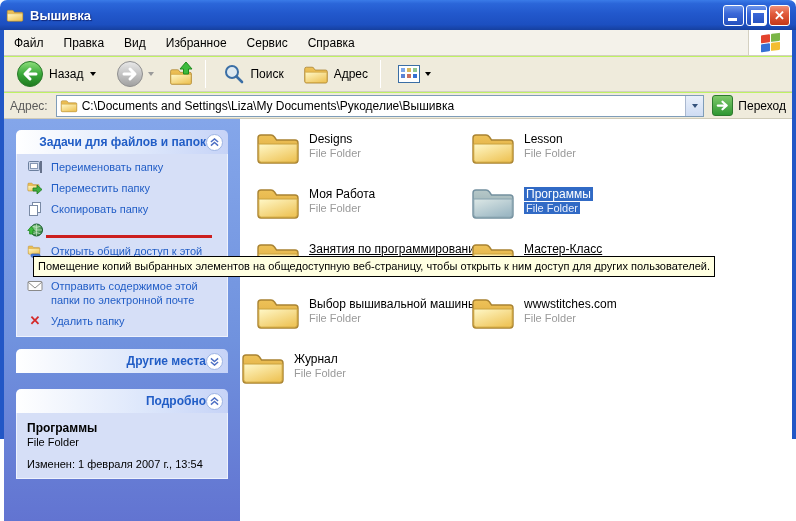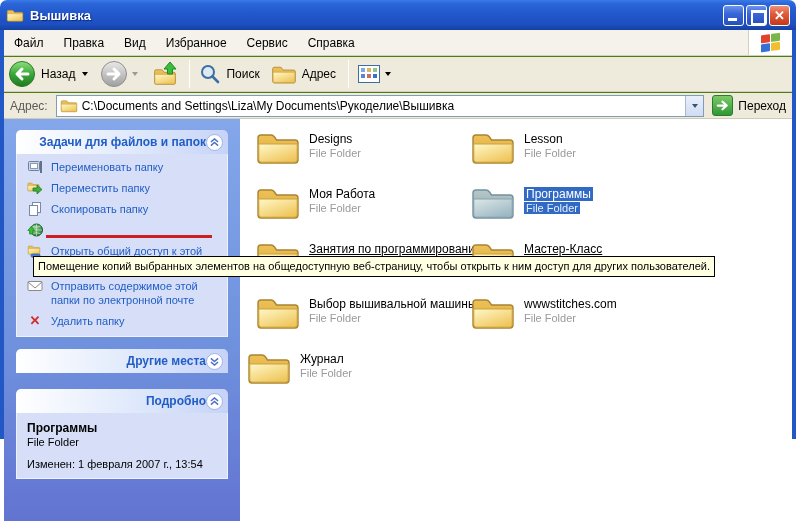--- a/index.html
+++ b/index.html
@@ -19,36 +19,36 @@
     background:linear-gradient(180deg,#6a94ea 0%,#3a67d8 40%,#2550bd 100%); }
   .win-btn.close { background:linear-gradient(180deg,#ef9077 0%,#e25b3c 40%,#c33818 100%); }
   .win-btn.minimize::after { content:""; position:absolute; left:4px; bottom:4px; width:9px; height:3px; background:#fff; }
   .win-btn.maximize::after { content:""; position:absolute; left:4px; top:4px; width:11px; height:10px;
     border:2px solid #fff; border-top-width:3px; }
   .win-btn.close::after { content:"\2715"; position:absolute; left:0; top:0; width:19px; height:19px;
     color:#fff; font-size:13px; font-weight:bold; line-height:19px; text-align:center; }
 
   
   .frame { position:absolute; left:0; top:30px; width:796px; height:409px;
-    border-left:4px solid #2257c6; border-right:4px solid #2257c6; background:#4d7c0f; }
+    border-left:4px solid #2257c6; border-right:4px solid #2257c6; background:#bef264; }
 
   
   .menubar { position:absolute; left:0; top:0; width:788px; height:26px; background:#f4f2ea;
     border-bottom:1px solid #d4d0c0; display:flex; align-items:center; font-size:12px; color:#000; }
   .menu-item { padding:4px 10px; cursor:default; }
   .menu-logo { margin-left:auto; width:44px; height:25px; background:#fff; border-left:1px solid #d4d0c0;
     display:flex; align-items:center; justify-content:center; }
   .flag { width:20px; height:18px; display:grid; grid-template-columns:9px 9px; grid-template-rows:8px 8px; gap:1px; transform:skewY(-8deg); }
   .flag div { border-radius:1px; }
   .flag .r{background:#e3432d;} .flag .g{background:#7ab648;} .flag .b{background:#3570d4;} .flag .y{background:#f3bd31;}
 
   
   .toolbar { position:absolute; left:0; top:27px; width:788px; height:35px; background:#efebdc;
     border-bottom:1px solid #d4d0c0; display:flex; align-items:center; font-size:12px; }
-  .tb-group { display:flex; align-items:center; padding:0 4px; }
+  .tb-group { display:flex; align-items:center; padding:0 4px;margin-left:8px; }
   .tb-label { margin:0 3px 0 5px; }
   .caret { width:0; height:0; border-left:3px solid transparent; border-right:3px solid transparent;
     border-top:4px solid #000; margin:0 4px; }
   .caret.dis { border-top-color:#9a9a9a; }
   .tb-sep { width:1px; height:28px; background:#ccc8b4; border-right:1px solid #fff; margin:0 5px; }
   .ico-up { position:relative; width:26px; height:26px; margin:0 6px; }
 
   
   .addressbar { position:absolute; left:0; top:63px; width:788px; height:26px; background:#efebdc;
     border-bottom:1px solid #cfcbb8; display:flex; align-items:center; font-size:12px; padding:0 6px; }
@@ -433,21 +433,21 @@
         <div class="folder-item" style="left:230px;top:174px">
           <svg class="f-ico" viewBox="0 0 46 38">
               <use href="#folder-y"></use>
             </svg>
           <div class="f-txt">
               <div class="f-name">wwwstitches.com</div>
           <div class="f-type">File Folder</div>
             </div>
         </div>
 
-        <div class="folder-item" style="left:6px;top:229px">
+        <div class="folder-item" style="left:0;top:229px">
           <svg class="f-ico" viewBox="0 0 46 38">
               <use href="#folder-y"></use>
             </svg>
           <div class="f-txt">
               <div class="f-name">Журнал</div>
           <div class="f-type">File Folder</div>
             </div>
         </div>
 
       </div>

